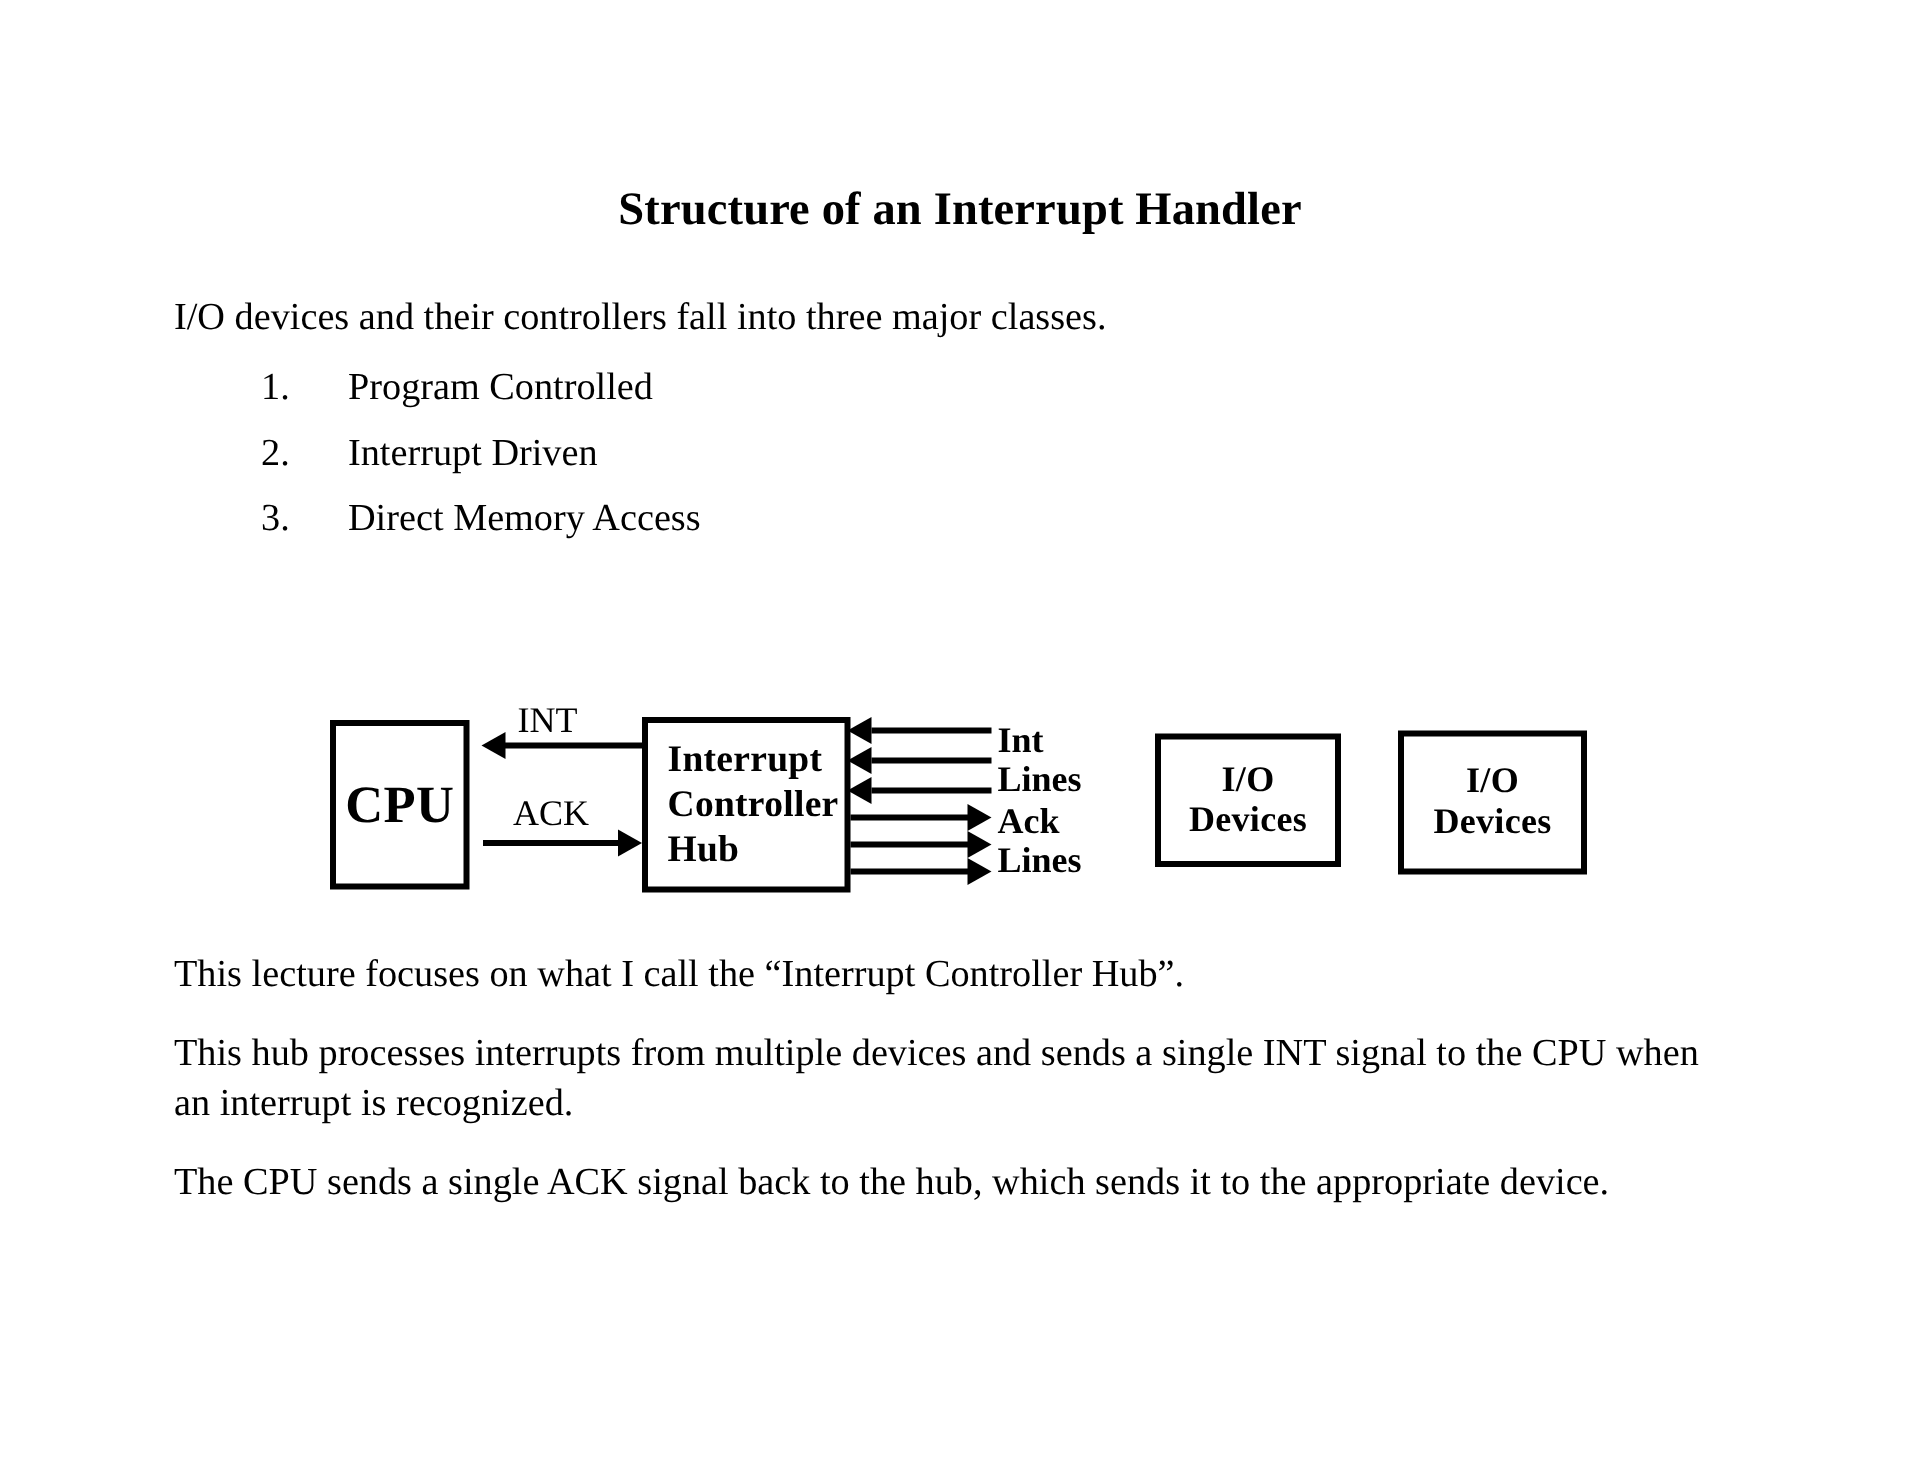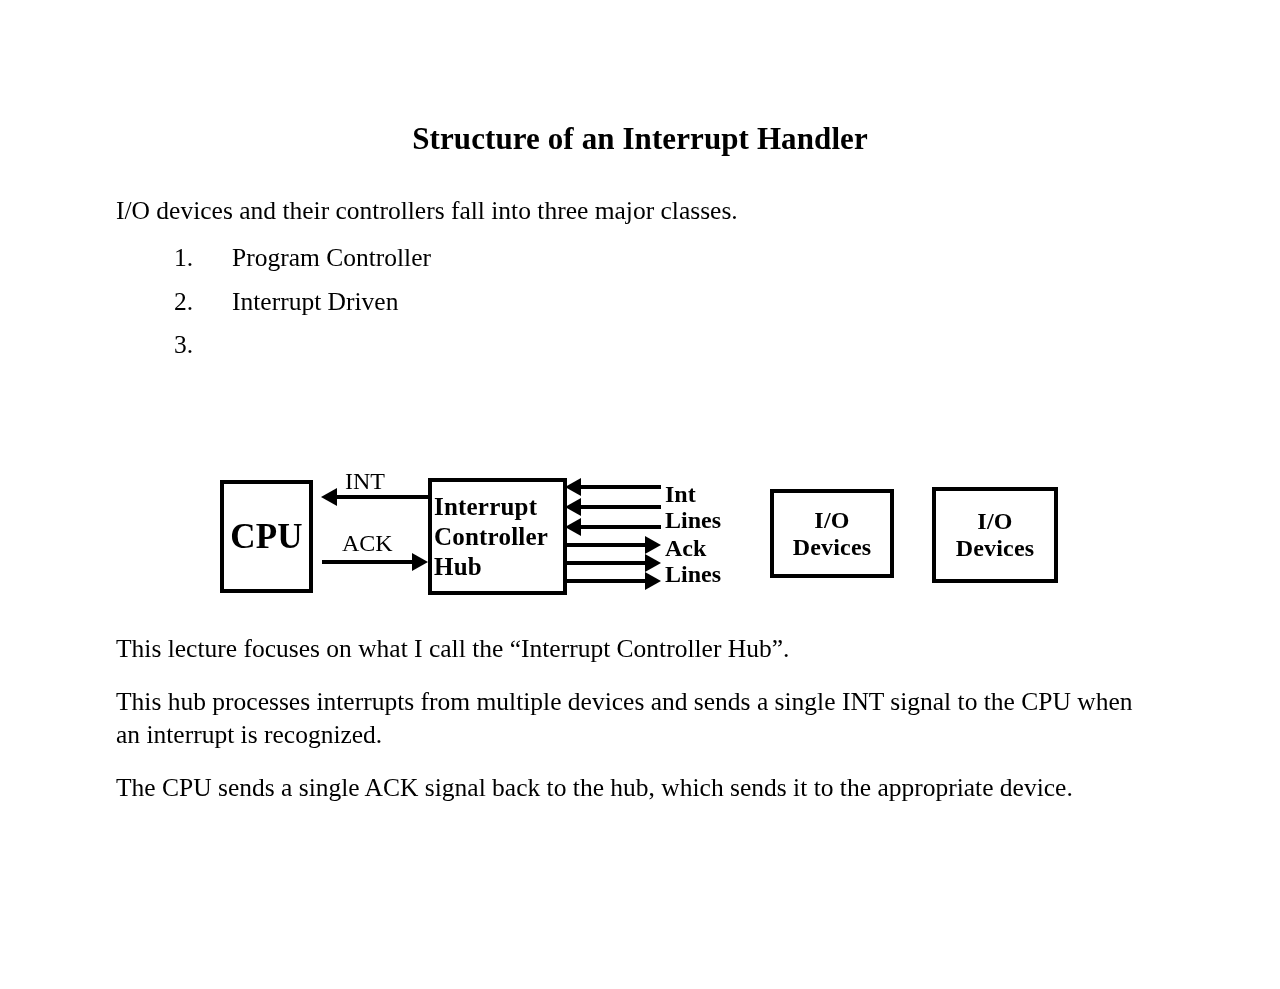--- a/index.html
+++ b/index.html
@@ -101,21 +101,21 @@
   }
 
   #box-cpu {
     left: 220px;  top: 480px;  width: 93px; height: 113px;
     font-size: 35px;
   }
   #box-hub {
     left: 428px;  top: 478px;  width: 139px; height: 117px;
     justify-content: flex-start;
     align-items: center;
-    padding: 1px;
+    padding: 12px;
     overflow: visible;
     font-size: 25px;
     line-height: 30px;
   }
   #box-hub .hub-text {
     white-space: nowrap;
     margin-left: 1px;
     text-align: left;
   }
   #box-io-1 {
@@ -162,28 +162,29 @@
 
 <div class="slide">
 
   <div class="slide-title">Structure of an Interrupt Handler</div>
 
   <div class="para" id="para-intro">I/O devices and their controllers fall into three major classes.</div>
 
   <div class="num-list">
     <div class="num-item">
       <span class="num-marker">1.</span>
-      <span class="num-text">Program Controller</span>
+      <span class="num-text">Program Controlled</span>
     </div>
     <div class="num-item">
       <span class="num-marker">2.</span>
       <span class="num-text">Interrupt Driven</span>
     </div>
     <div class="num-item">
       <span class="num-marker">3.</span>
+      <span class="num-text">Direct Memory Access</span>
     </div>
   </div>
 
 
   <div class="diagram">
 
     <div class="dbox" id="box-cpu">CPU</div>
 
     <div class="hline" style="left:335px; top:495px; width:93px;"></div>
     <div class="arrow-head arrow-left" style="left:321px; top:488px;"></div>

